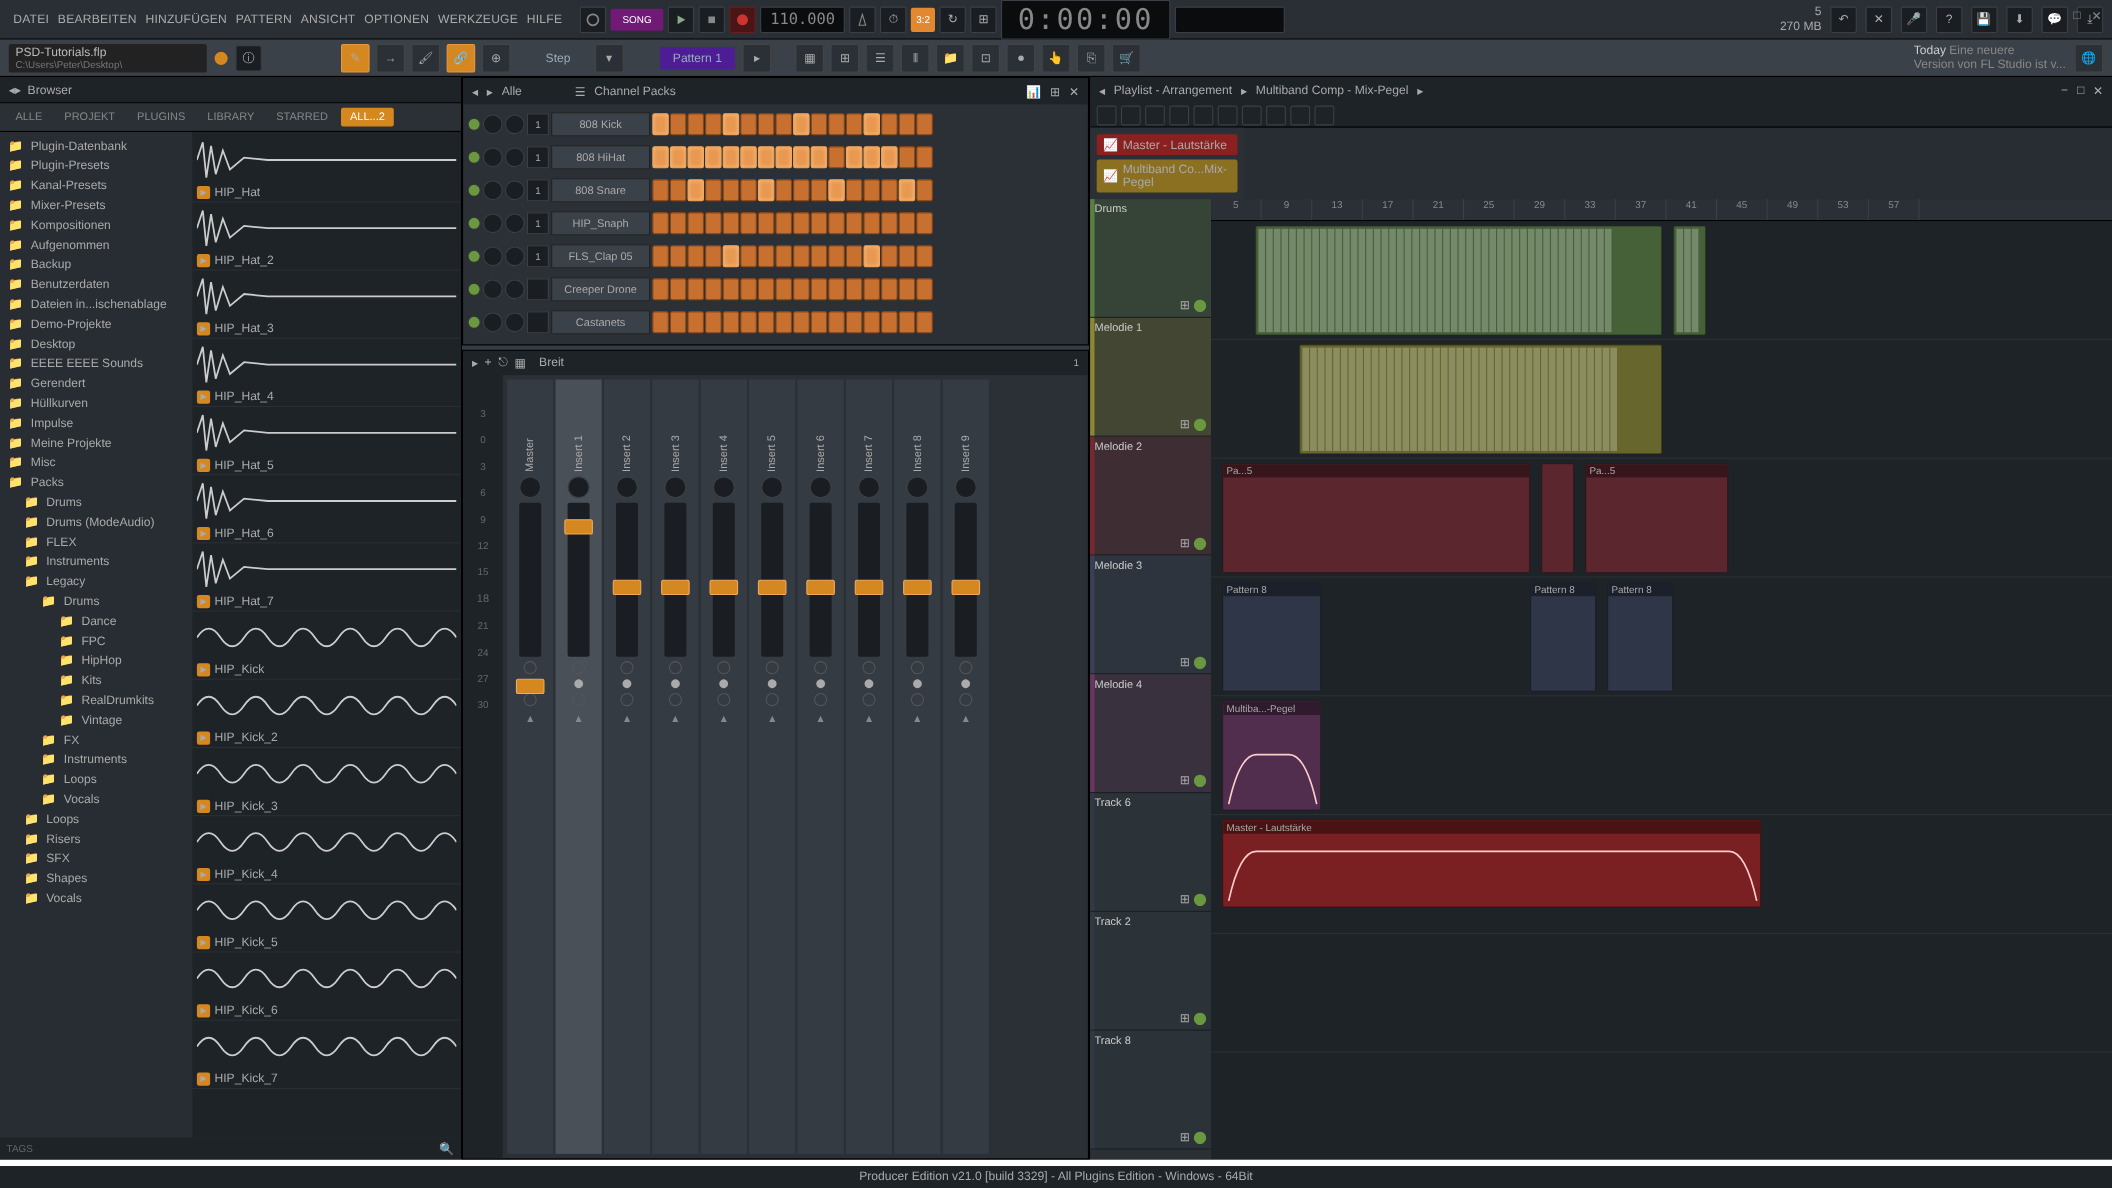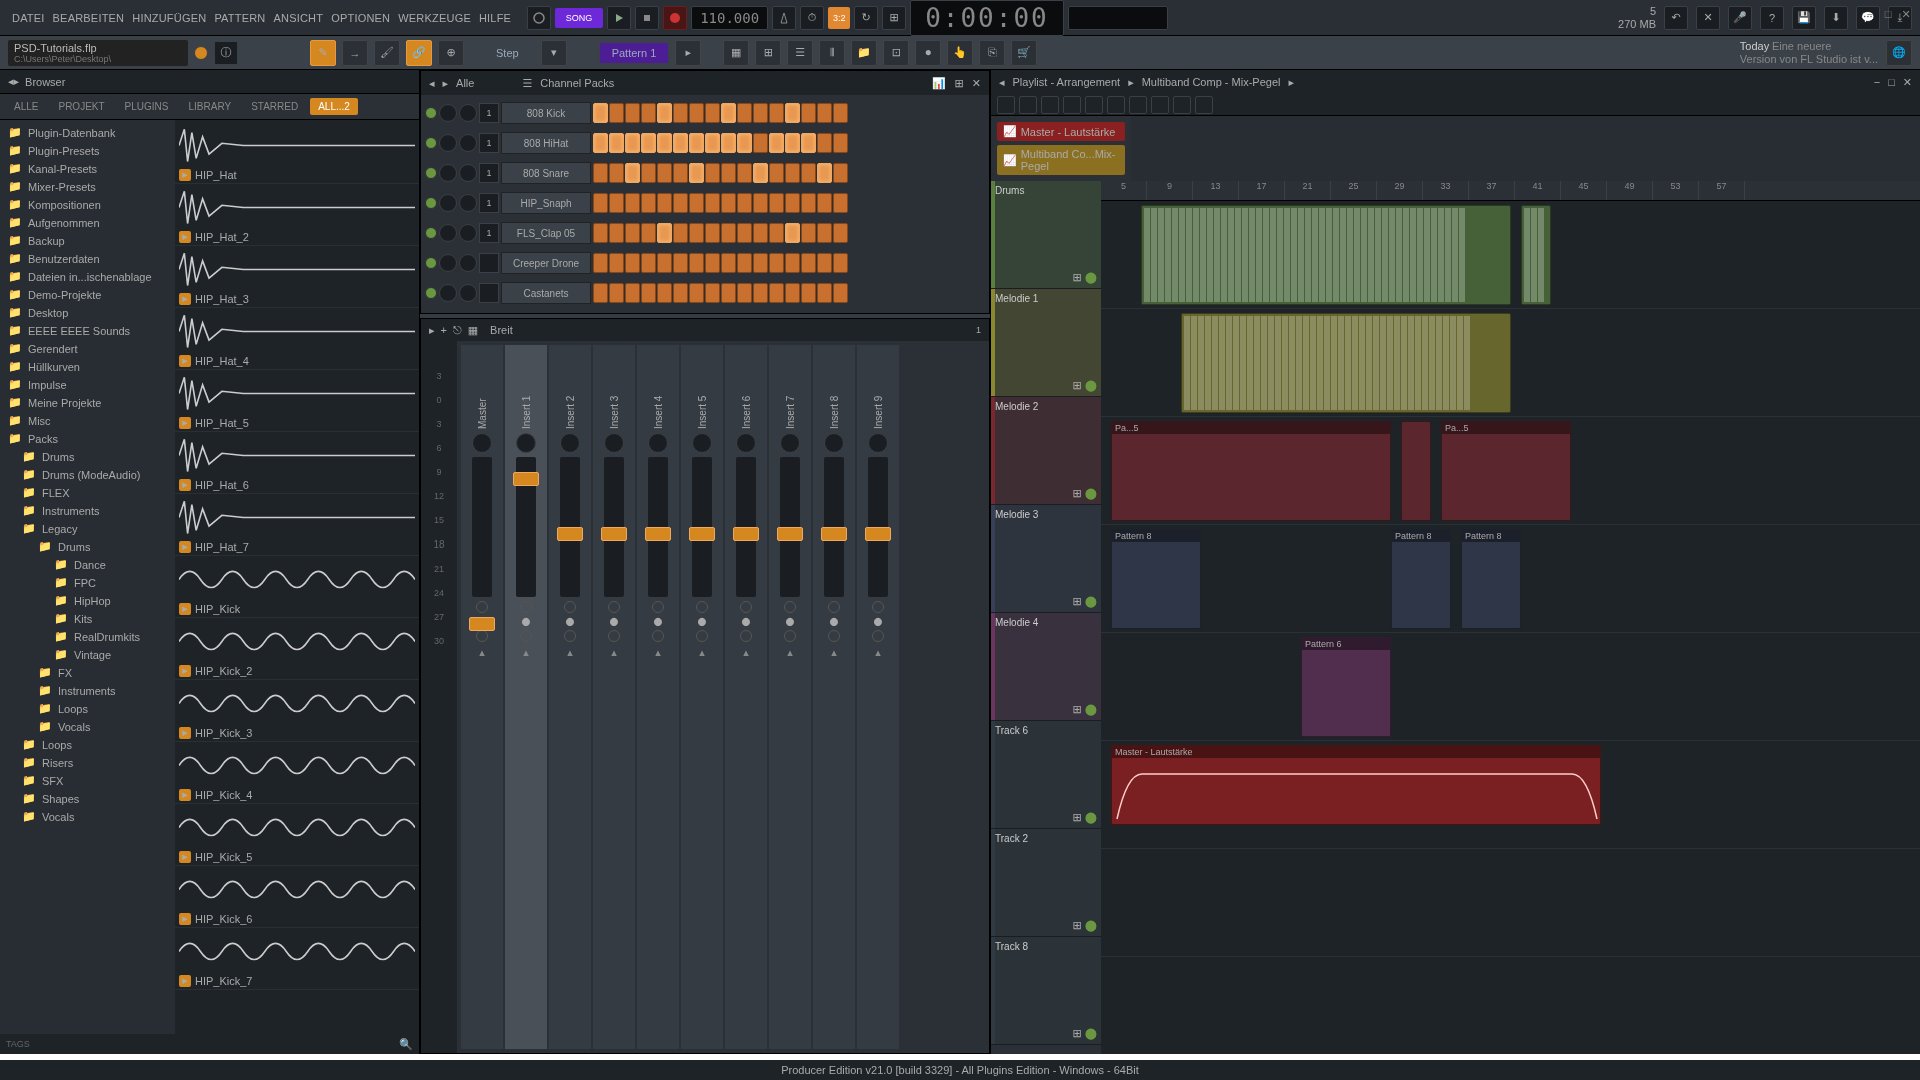--- a/index.html
+++ b/index.html
@@ -2,21 +2,21 @@
 <html><head>
 <meta charset="utf-8">
 <style>
 *{margin:0;padding:0;box-sizing:border-box;font-family:Arial,sans-serif;font-size:11px;color:#aaa;user-select:none}
 body{background:#1e2328;width:1920px;height:1080px;overflow:hidden;position:relative}
 .topbar{height:36px;background:#2a2f35;display:flex;align-items:center;padding:0 8px;border-bottom:1px solid #000}
 .menu{display:flex;gap:0;font-size:11px;color:#ccc;letter-spacing:0.2px}
 .menu span{padding:4px 4px;cursor:pointer}
 .transport{display:flex;align-items:center;gap:4px;margin-left:12px}
 .tbtn{width:24px;height:24px;background:#1a1e22;border:1px solid #3a4045;border-radius:2px;display:flex;align-items:center;justify-content:center;cursor:pointer}
-.song-btn{width:48px;height:20px;background:#6d28d9;border-radius:2px;display:flex;align-items:center;justify-content:center;font-size:9px;color:#fff;cursor:pointer}
+.song-btn{width:48px;height:20px;background:#701a75;border-radius:2px;display:flex;align-items:center;justify-content:center;font-size:9px;color:#fff;cursor:pointer}
 .rec{background:#4a1515;border-color:#662020}
 .rec-dot{width:10px;height:10px;background:#cc3333;border-radius:50%}
 .tempo-lcd{background:#0a0c0e;color:#888;font-family:monospace;font-size:14px;padding:3px 8px;border:1px solid #3a4045;border-radius:2px}
 .big-clock{background:#0a0c0e;color:#888;font-family:monospace;font-size:26px;padding:2px 14px;border:1px solid #3a4045;border-radius:2px;letter-spacing:2px}
 .step-btn{background:#e28830;width:22px;height:22px;border-radius:2px;display:flex;align-items:center;justify-content:center;color:#fff;font-size:9px}
 .sub-toolbar{height:34px;background:#3a4148;display:flex;align-items:center;padding:0 8px;gap:6px;border-bottom:1px solid #000}
 .file-info{background:#222;padding:2px 6px;border-radius:2px;font-size:10px;min-width:180px}
 .toolbtn{width:26px;height:26px;background:#2a3035;border:1px solid #444;border-radius:2px;display:flex;align-items:center;justify-content:center;cursor:pointer}
 .toolbtn.active{background:#d68820;border-color:#e89840}
 .pattern-select{background:#4c1d95;color:#9ab;padding:4px 12px;border:1px solid #3a4045;border-radius:2px}
@@ -1109,22 +1109,25 @@
                 <div class="clip-lbl">Pattern 8</div>
               </div>
               <div class="clip" style="left: 290px; width: 60px; background: rgba(56, 64, 88, 0.667);">
                 <div class="clip-lbl">Pattern 8</div>
               </div>
               <div class="clip" style="left: 360px; width: 60px; background: rgba(56, 64, 88, 0.667);">
                 <div class="clip-lbl">Pattern 8</div>
               </div>
             </div>
             <div class="pl-row">
-              <div class="clip" style="left: 200px; width: 90px; background: rgba(106, 53, 96, 0.667);">
-                <div class="clip-lbl">Pattern 6</div>
+              <div class="clip" style="left: 10px; width: 90px; background: rgba(106, 53, 96, 0.667);">
+                <div class="clip-lbl">Multiba...-Pegel</div>
+                <svg width="100%" height="60" style="position:absolute;bottom:0">
+                  <path d="M5,55 Q15,10 30,10 L60,10 Q75,10 85,55" stroke="#fcc" stroke-width="1.5" fill="none"></path>
+                </svg>
               </div>
             </div>
             <div class="pl-row">
               <div class="clip" style="left: 10px; width: 490px; background: rgba(170, 32, 32, 0.667); height: 80px;">
                 <div class="clip-lbl">Master - Lautstärke</div>
                 <svg width="100%" height="60" style="position:absolute;bottom:0">
                   <path d="M5,55 Q15,10 30,10 L460,10 Q475,10 485,55" stroke="#fcc" stroke-width="1.5" fill="none"></path>
                 </svg>
               </div>
             </div>

